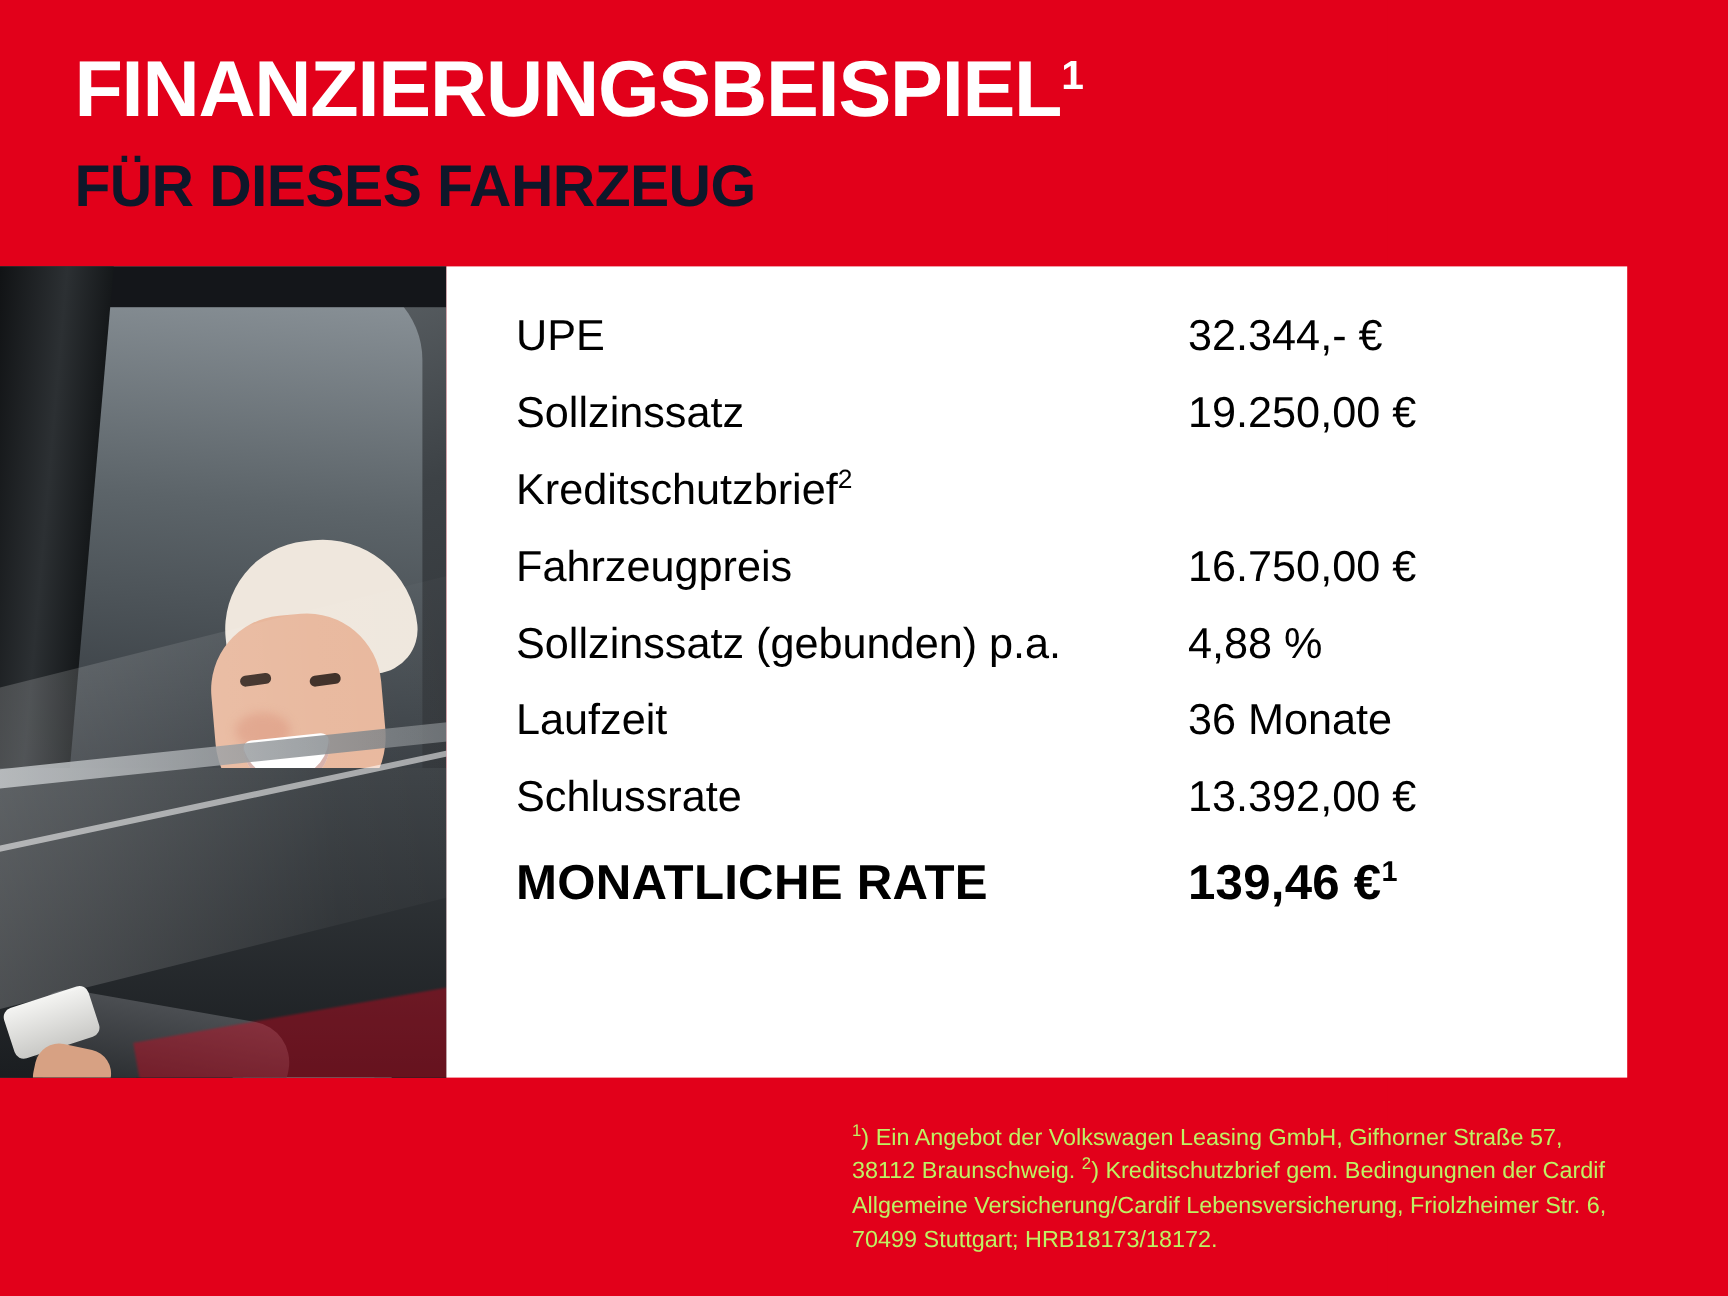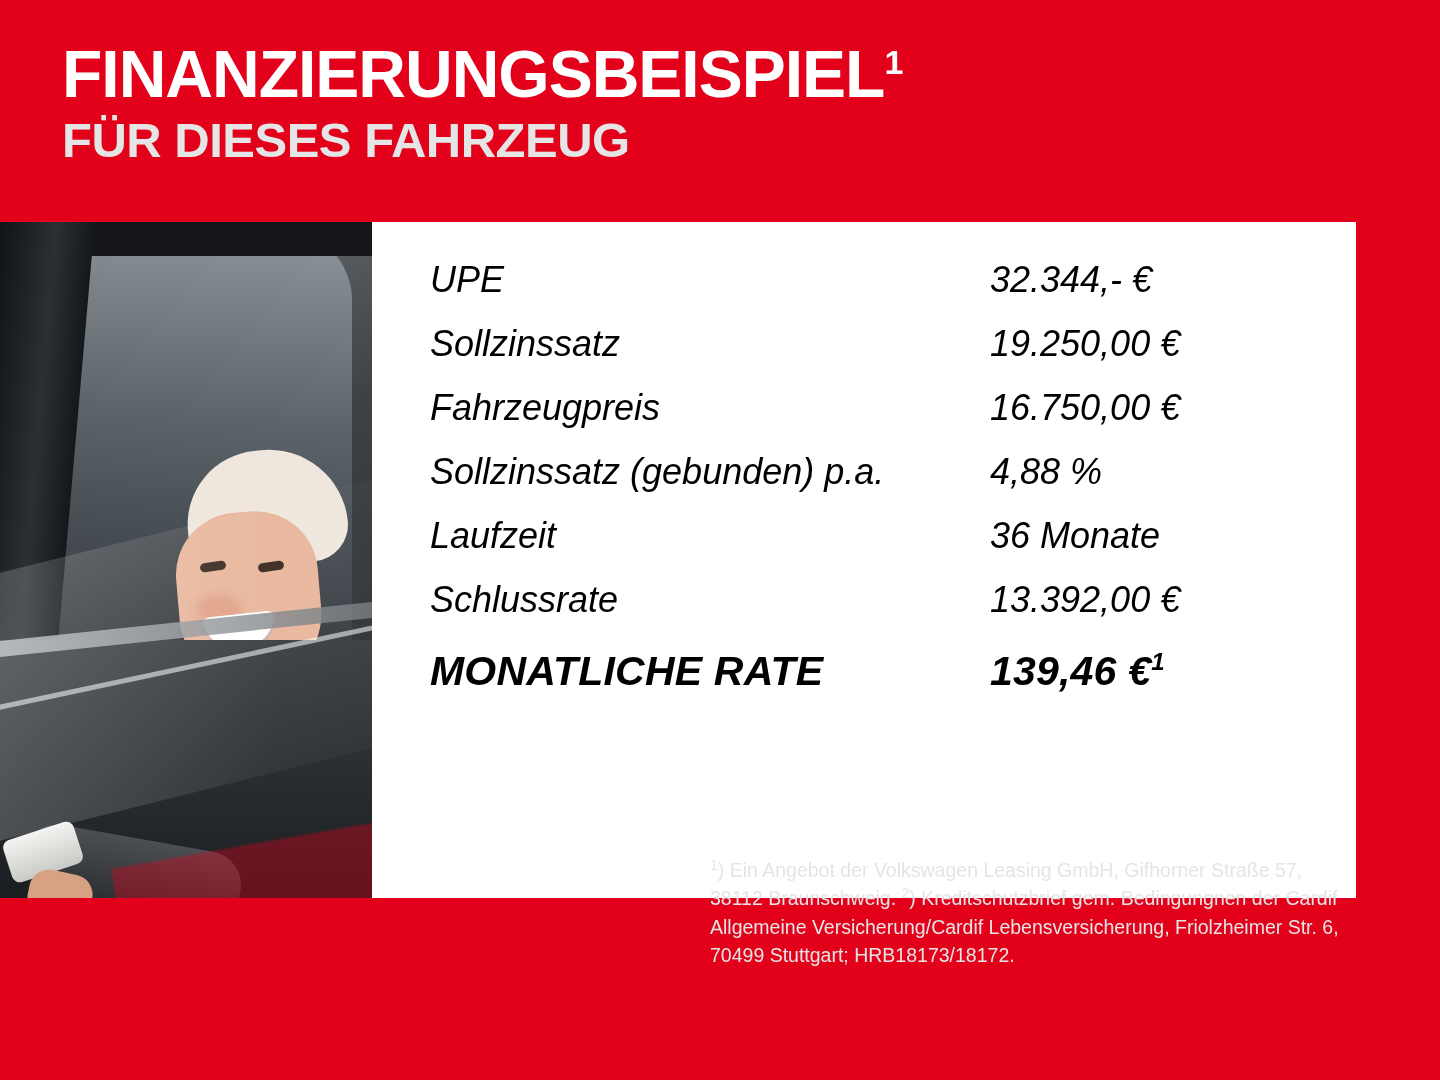--- a/index.html
+++ b/index.html
@@ -37,26 +37,26 @@
     line-height: 0.98;
     letter-spacing: -1px;
     white-space: nowrap;
   }
   .header .title sup {
     font-size: 34px;
     vertical-align: super;
     line-height: 0;
   }
   .header .subtitle {
-    color: #e5e5e5;
+    color: #0f172a;
     font-size: 49px;
     font-weight: bold;
     line-height: 1.05;
     letter-spacing: -0.5px;
-    margin-top: 8px;
+    margin-top: 24px;
     white-space: nowrap;
   }
 
   
   .band {
     position: absolute;
     left: 0;
     top: 222px;
     width: 1440px;
     height: 676px;
@@ -218,21 +218,20 @@
   
   .panel {
     position: absolute;
     left: 372px;
     top: 0;
     width: 984px;
     height: 676px;
     background: #ffffff;
     box-sizing: border-box;
     padding: 26px 0 0 0;
-    font-style: italic;
   }
   .table {
     width: 100%;
     border-collapse: collapse;
   }
   .table td {
     font-size: 36px;
     color: #000000;
     padding: 0;
     height: 64px;
@@ -259,23 +258,23 @@
     line-height: 0;
   }
   .table tr.total td sup {
     font-size: 24px;
   }
 
   
   .footnote {
     position: absolute;
     left: 710px;
-    top: 856px;
+    top: 934px;
     width: 640px;
-    color: #e5e5e5;
+    color: #bef264;
     font-size: 19.5px;
     line-height: 1.45;
   }
   .footnote sup {
     font-size: 14px;
     vertical-align: super;
     line-height: 0;
   }
 </style>
 </head>
@@ -320,20 +319,24 @@
         <tbody>
           <tr>
             <td class="label">UPE</td>
             <td class="value">32.344,- €</td>
           </tr>
           <tr>
             <td class="label">Sollzinssatz</td>
             <td class="value">19.250,00 €</td>
           </tr>
           <tr>
+            <td class="label"><span>Kreditschutzbrief</span><sup>2</sup></td>
+            <td class="value"></td>
+          </tr>
+          <tr>
             <td class="label">Fahrzeugpreis</td>
             <td class="value">16.750,00 €</td>
           </tr>
           <tr>
             <td class="label">Sollzinssatz (gebunden) p.a.</td>
             <td class="value">4,88 %</td>
           </tr>
           <tr>
             <td class="label">Laufzeit</td>
             <td class="value">36 Monate</td>

